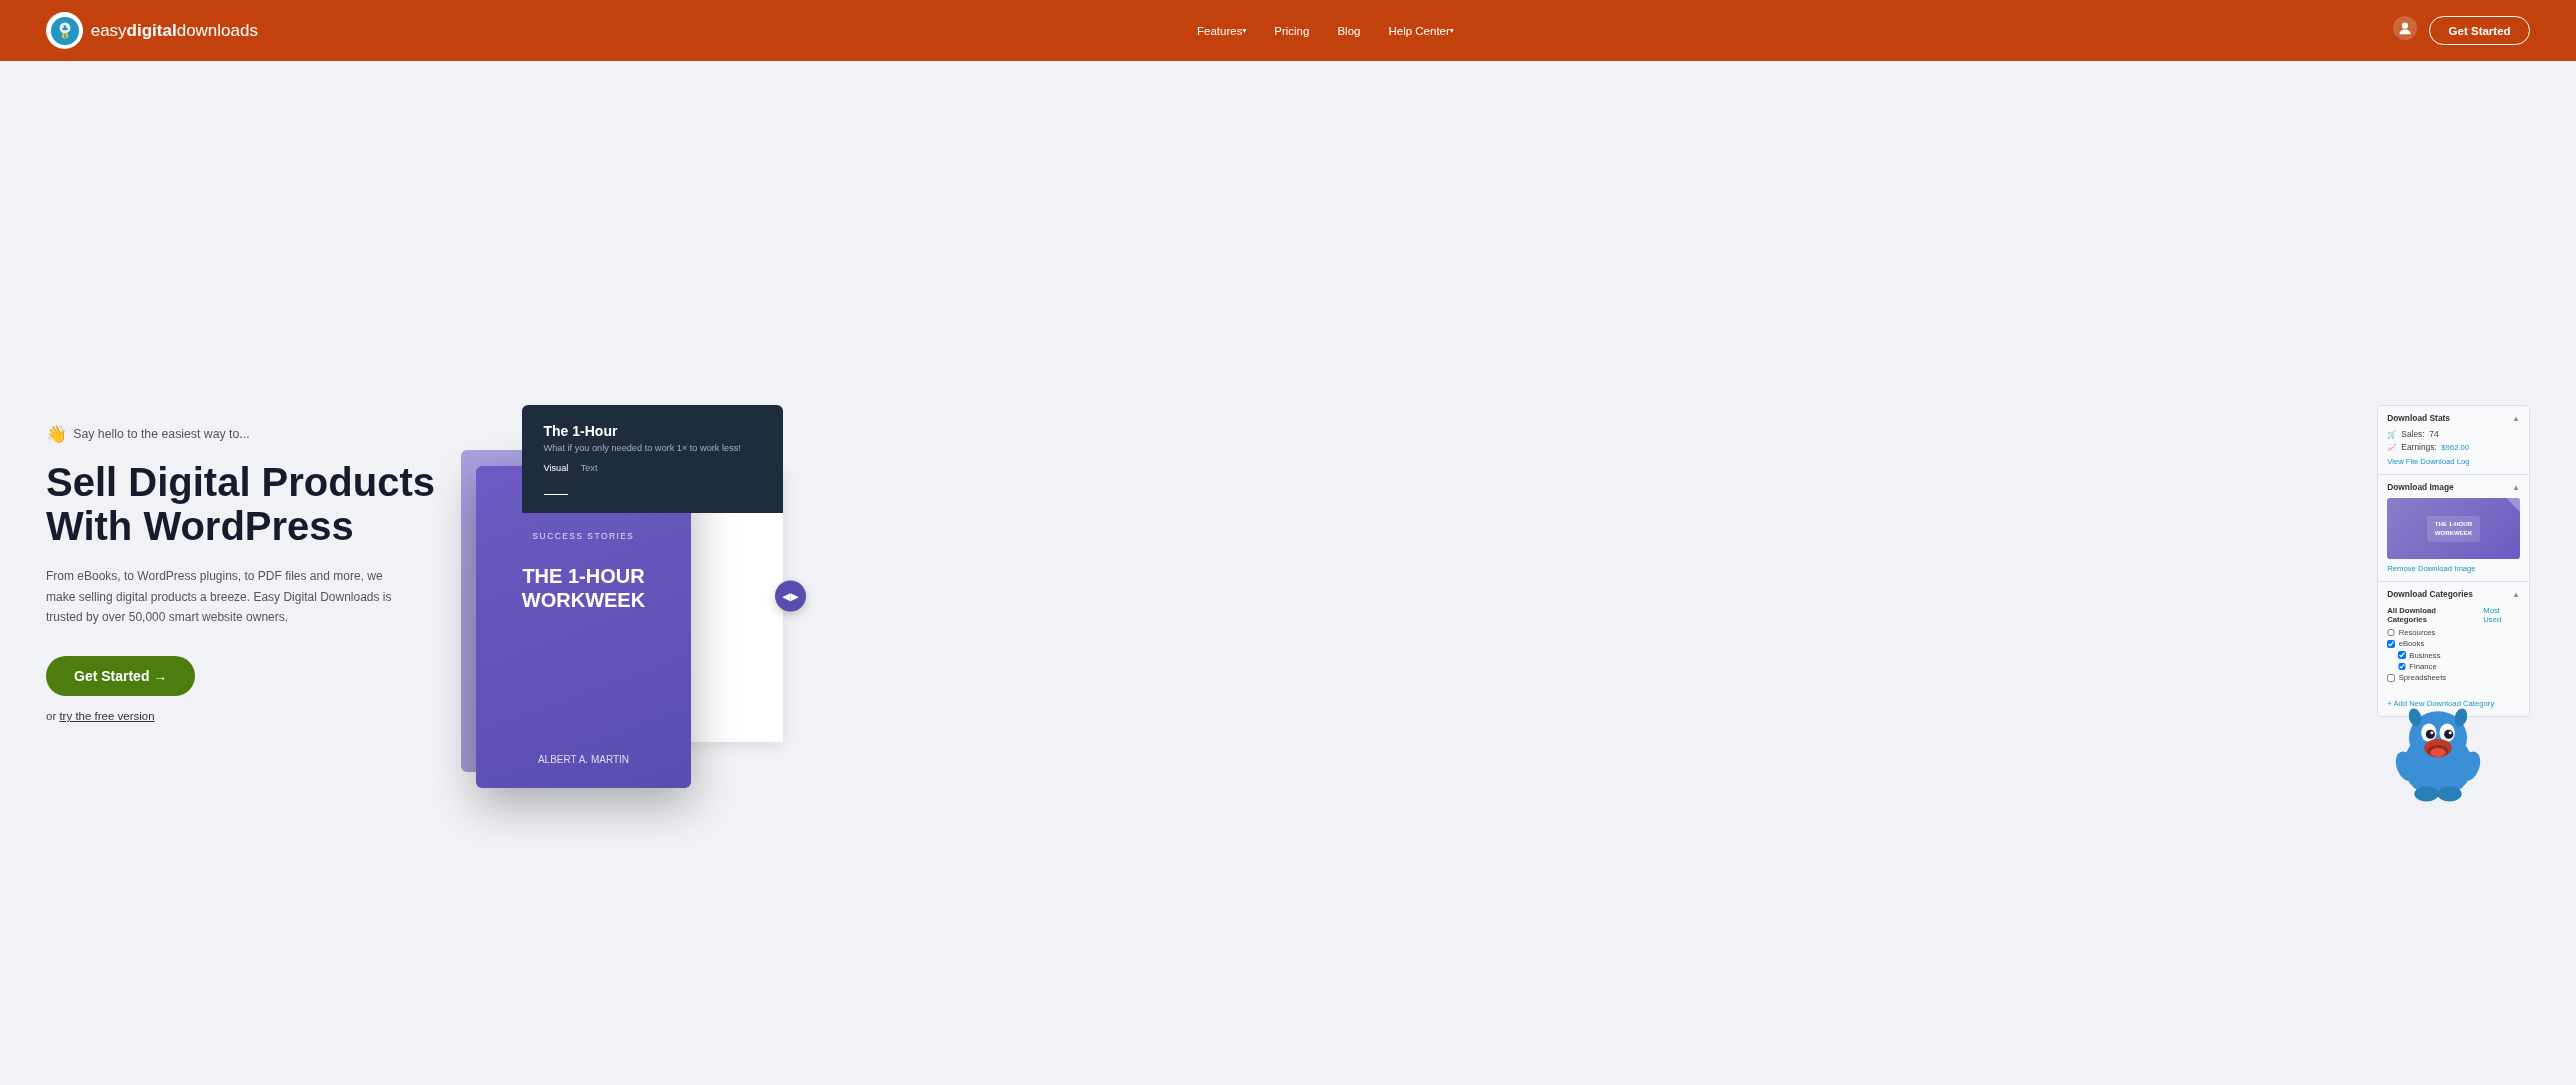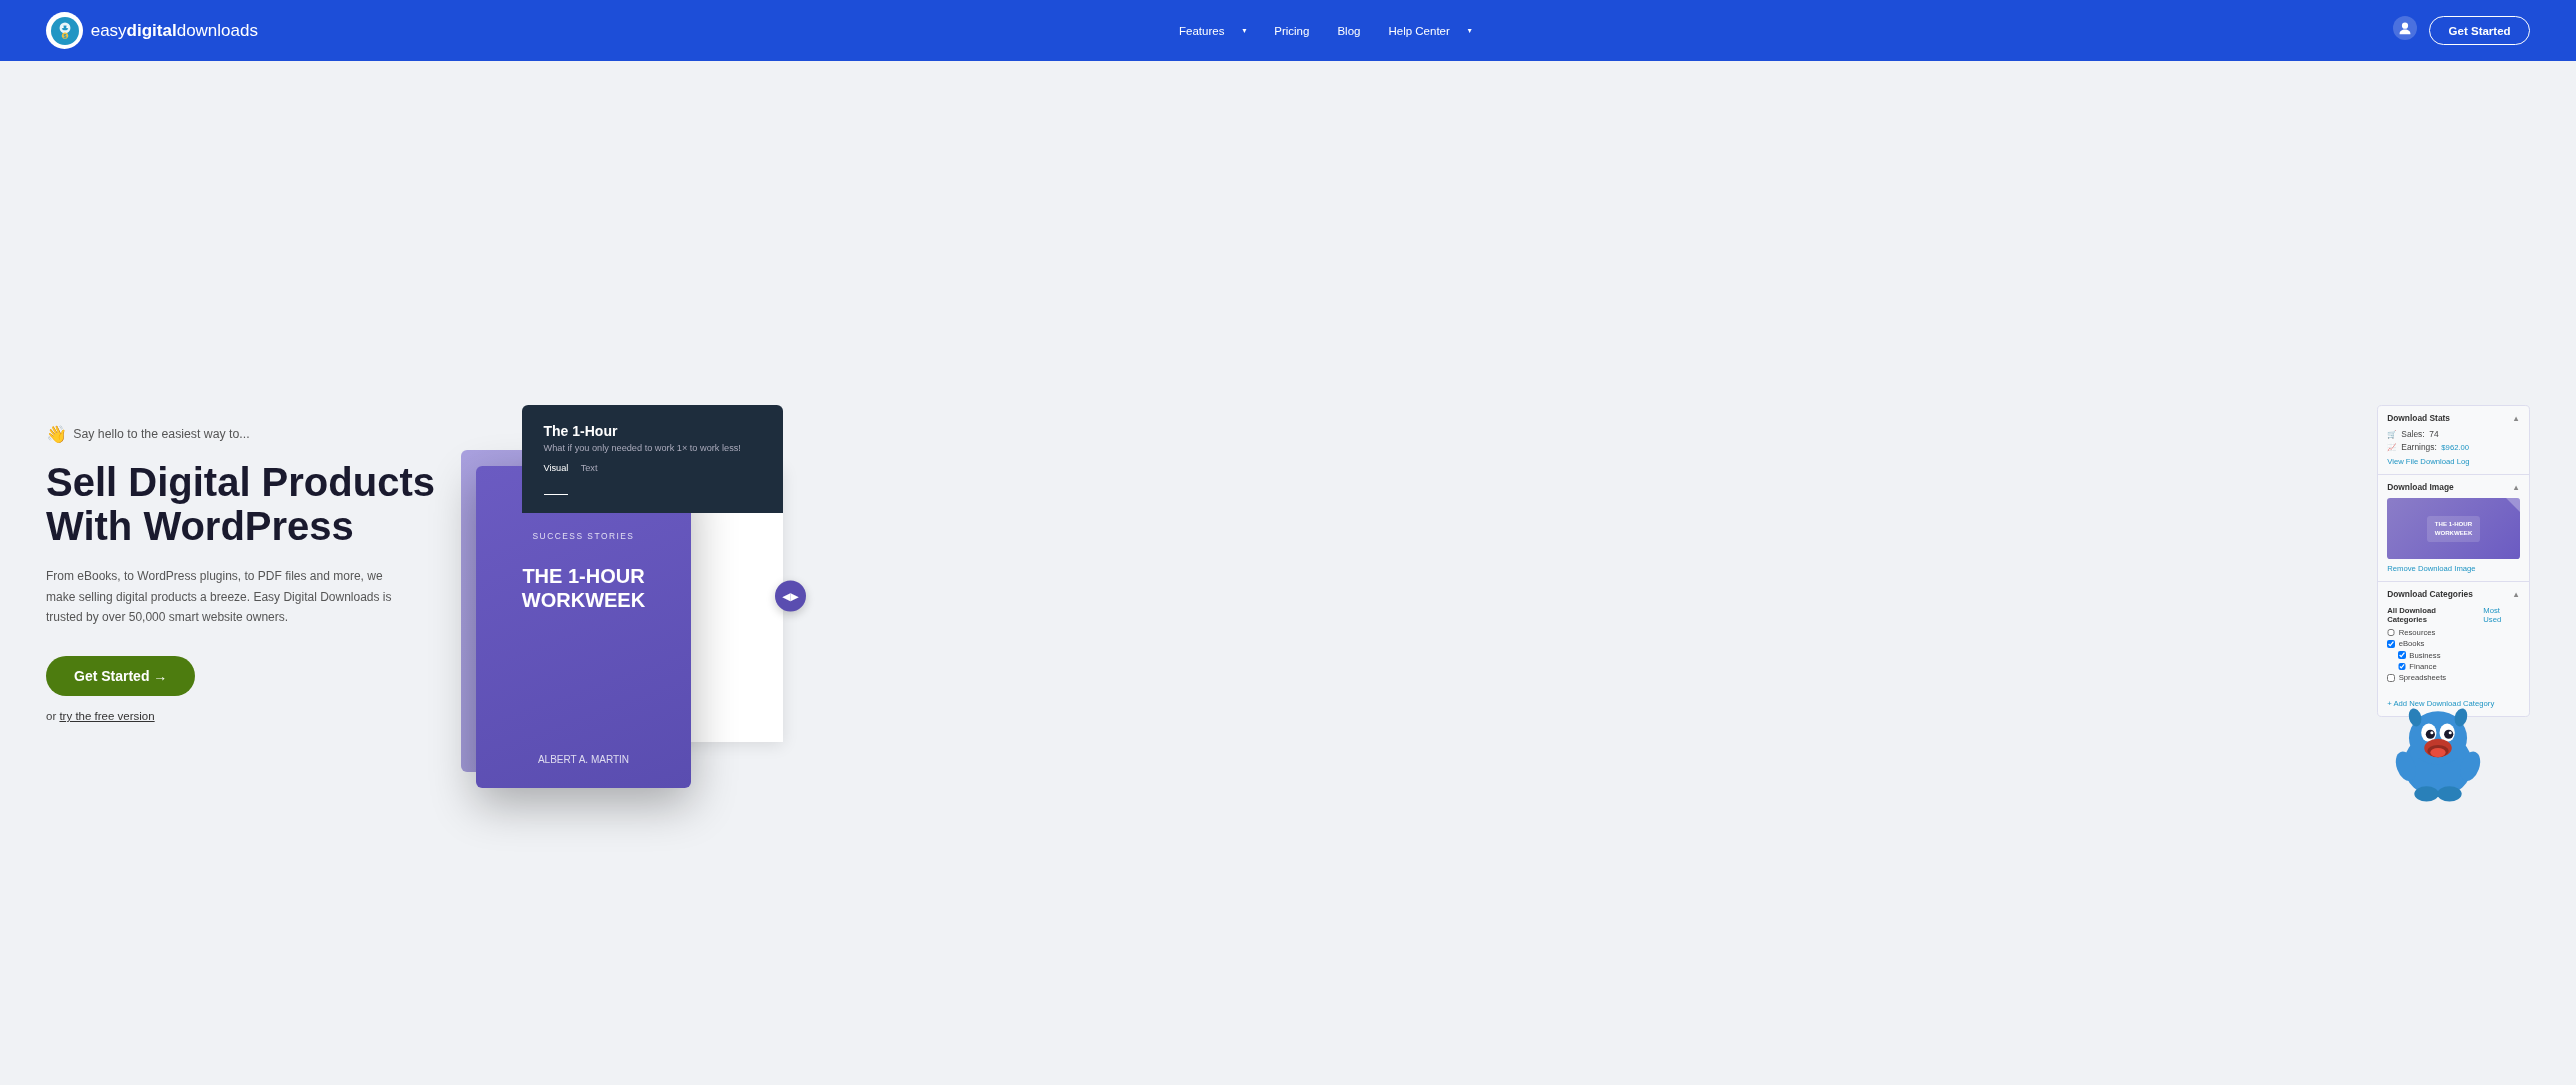--- a/index.html
+++ b/index.html
@@ -1,20 +1,20 @@
 <!DOCTYPE html>
 <html style="font-size:12.3px"><head>
   <meta charset="utf-8">
   <style>
     * { margin: 0; padding: 0; box-sizing: border-box; }
     body { font-family: -apple-system, BlinkMacSystemFont, 'Segoe UI', sans-serif; background: #f0f2f5; overflow-x: hidden; }
 
     
     .header {
-      background: #1d4ed8;
+      background: #c2410c;
       height: 61px;
       display: flex;
       align-items: center;
       padding: 0 46px;
       justify-content: space-between;
     }
     .logo-area {
       display: flex;
       align-items: center;
       gap: 7.7px;
@@ -39,21 +39,21 @@
       display: flex;
       align-items: center;
       gap: 28px;
     }
     .nav-item {
       color: white;
       font-size: 11.5px;
       cursor: pointer;
       display: flex;
       align-items: center;
-      gap: 18px;
+      gap: 0;
       text-decoration: none;
     }
     .chevron { font-size: 7.7px; }
     .nav-right {
       display: flex;
       align-items: flex-start;
       gap: 12px;
     }
     .user-icon {
       width: 24.5px;

